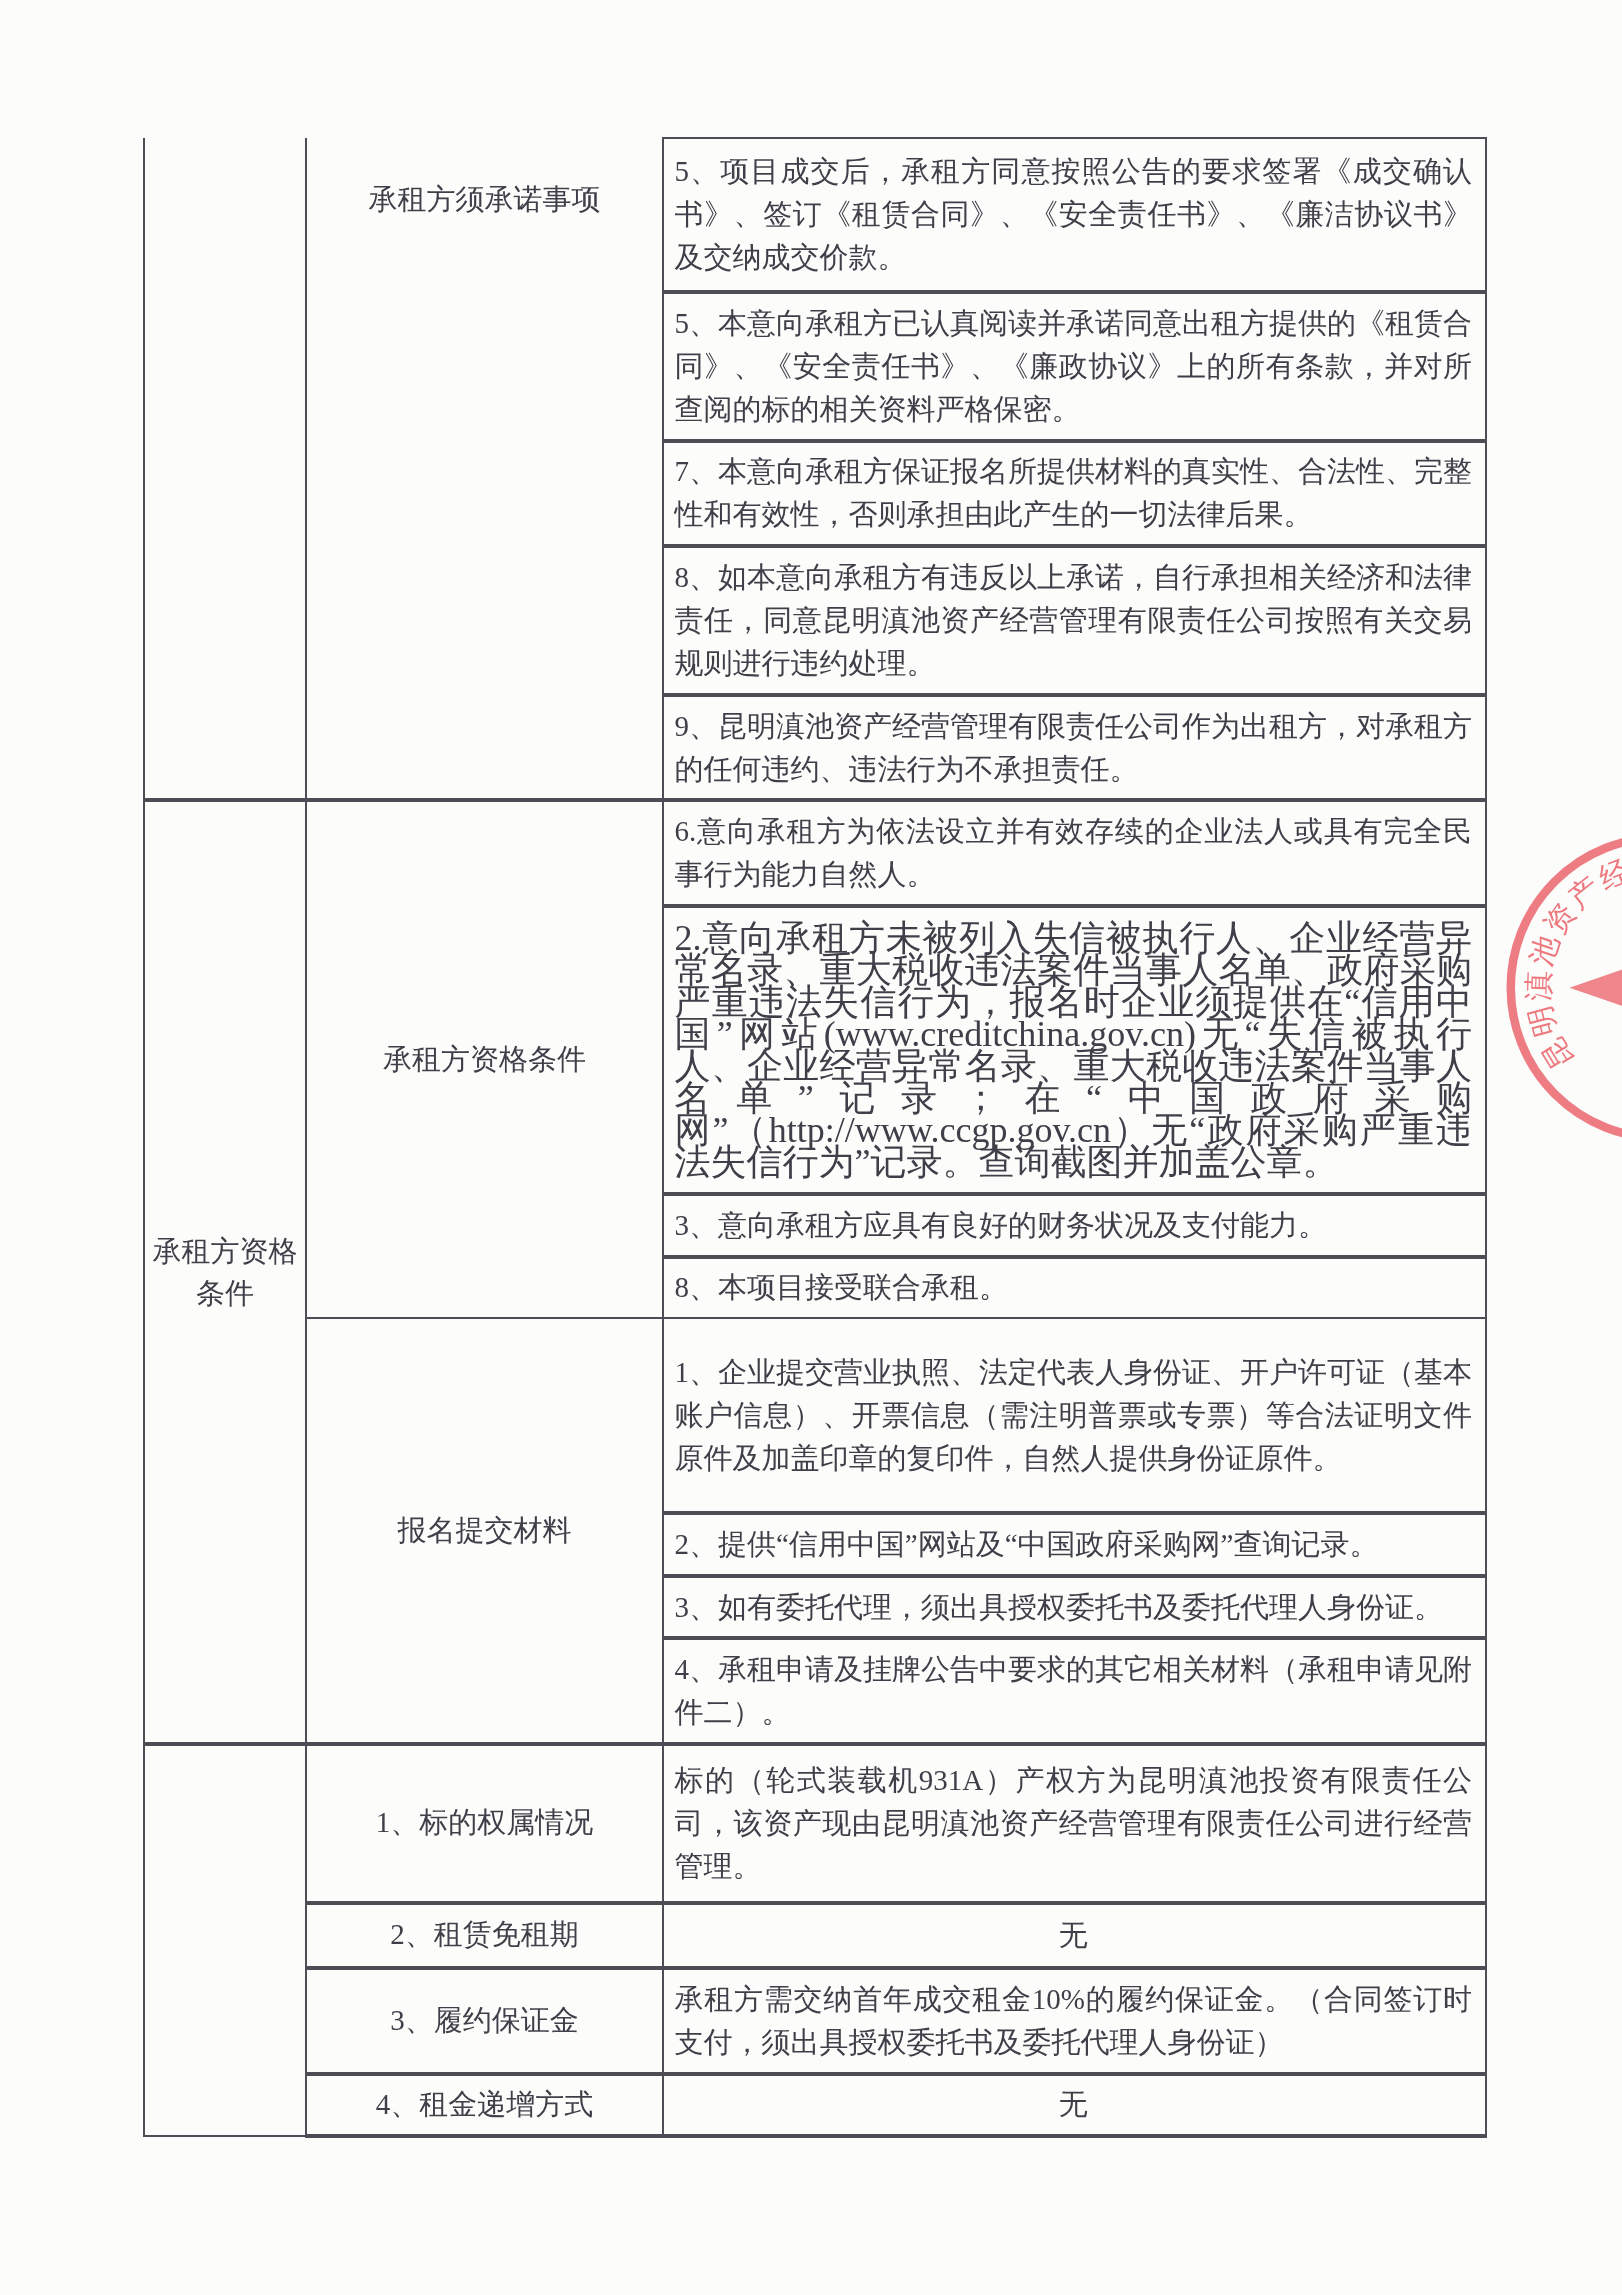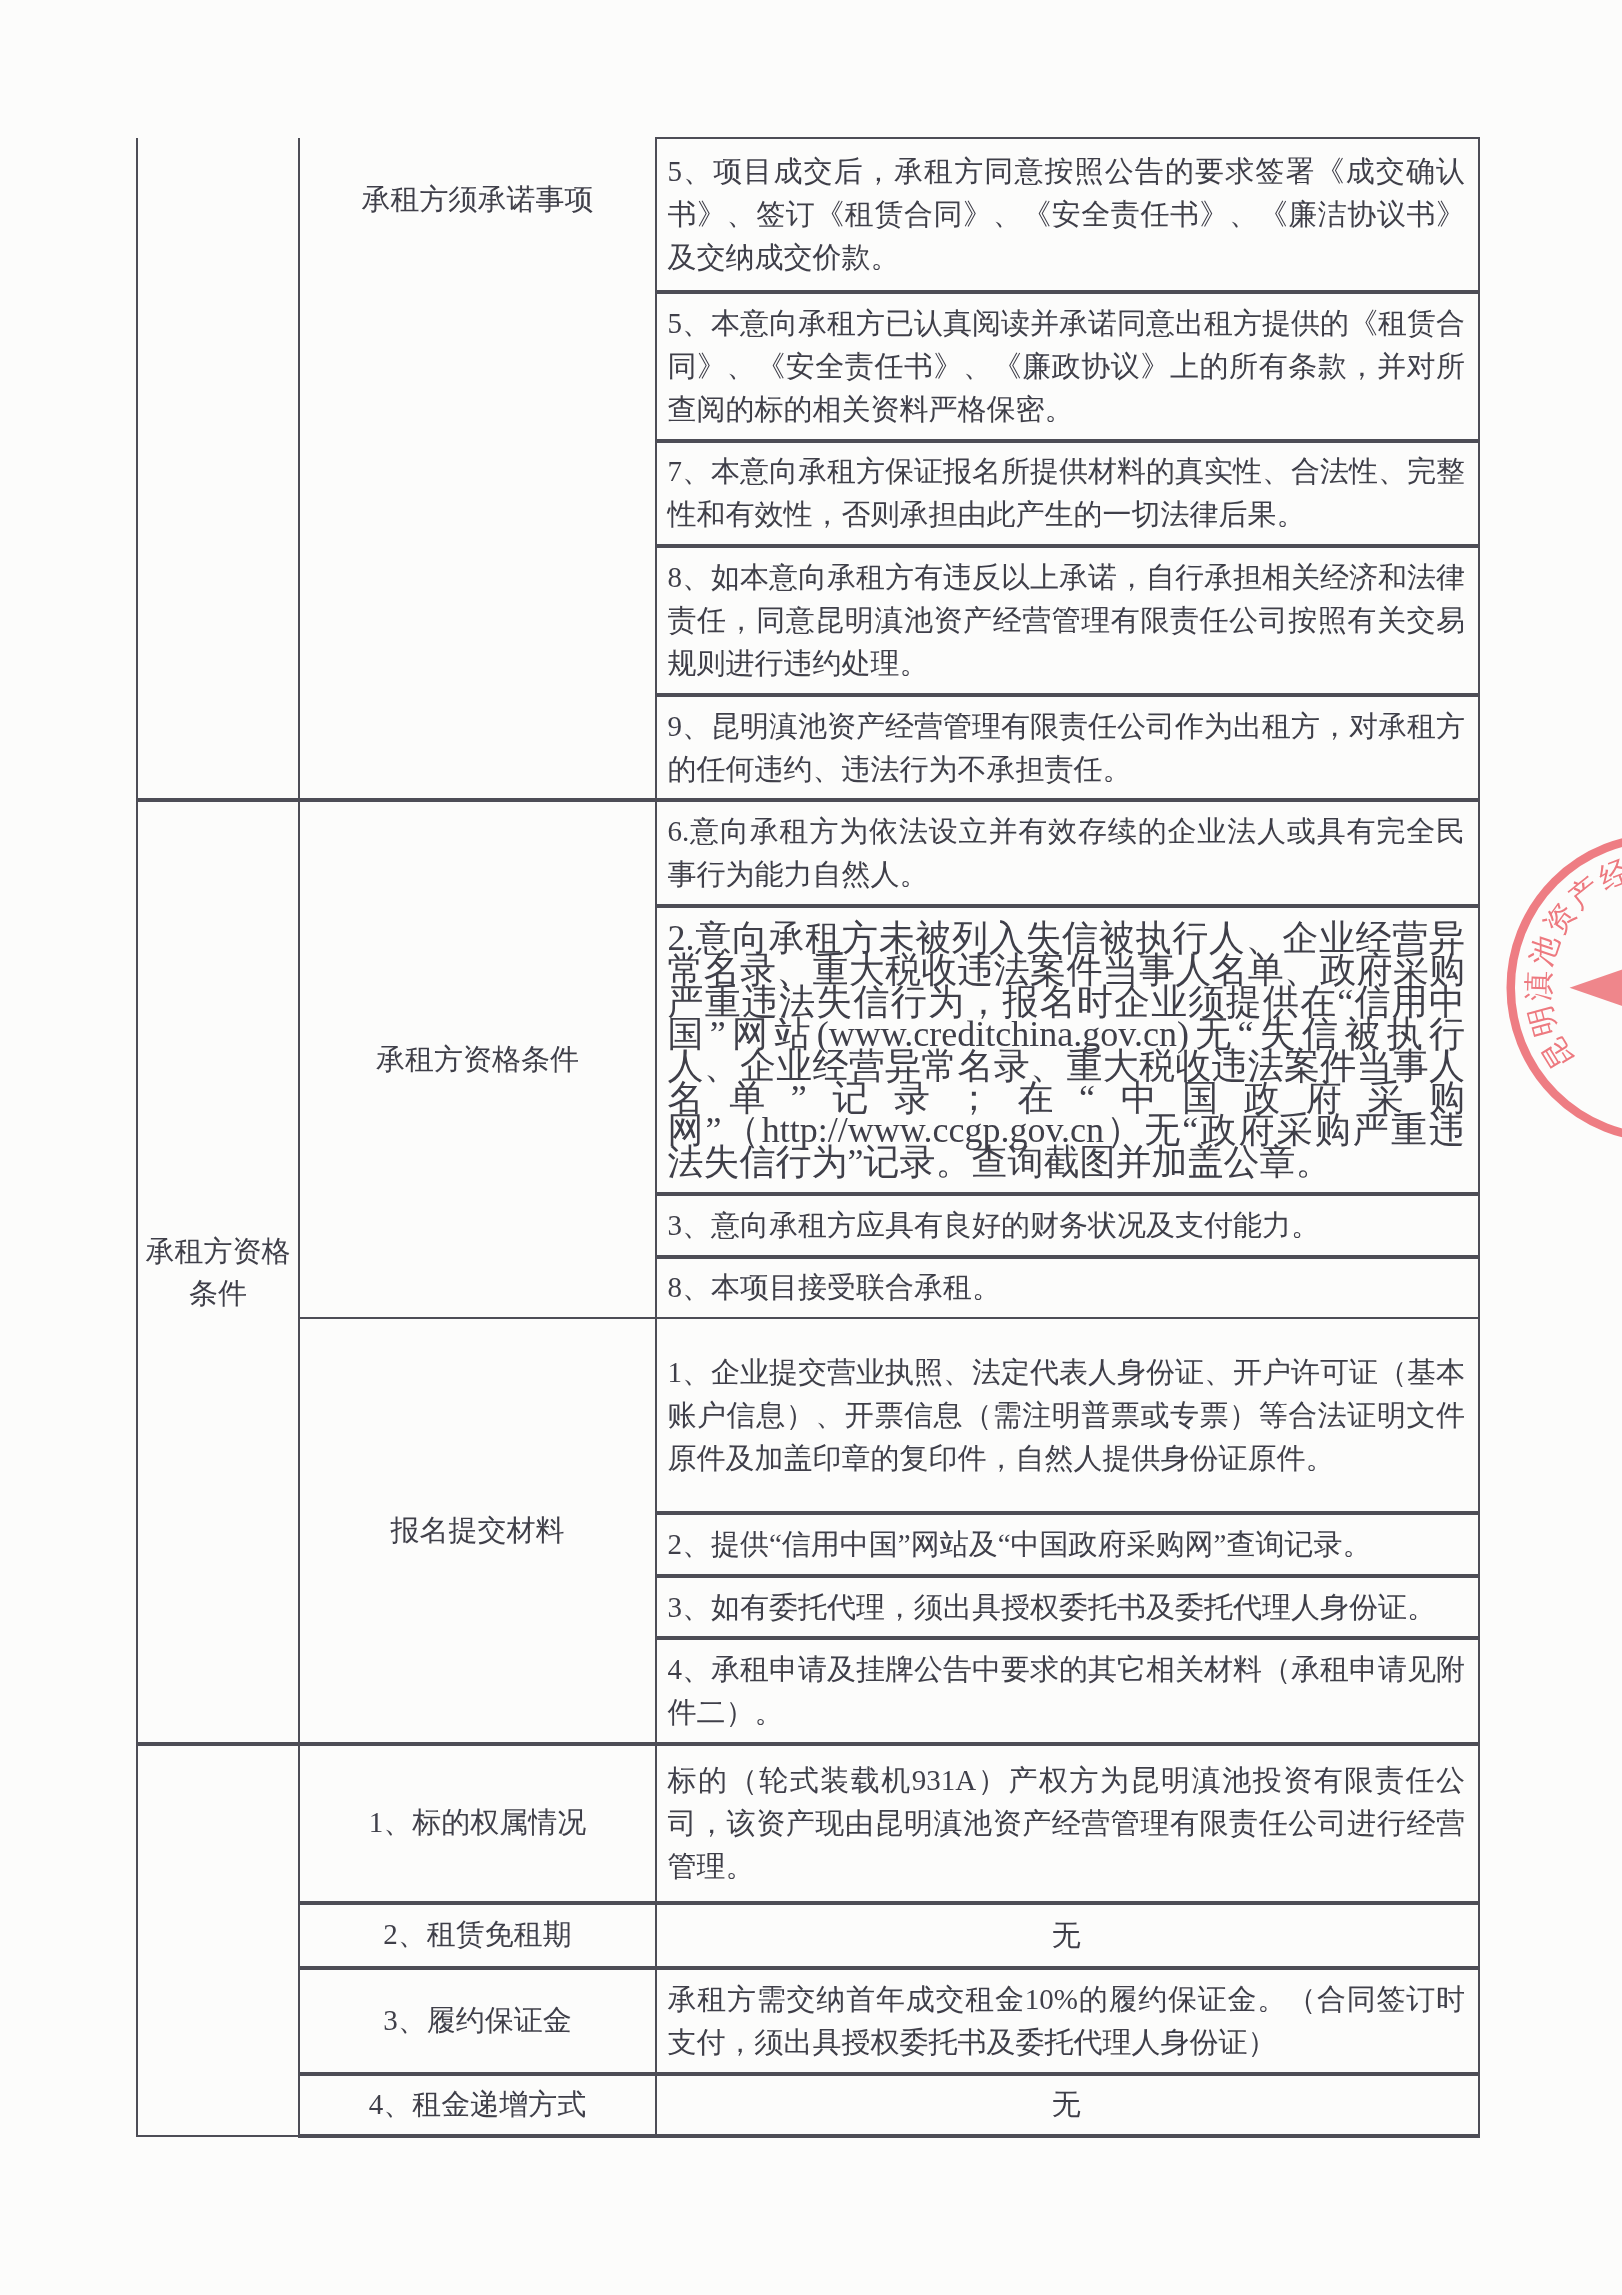--- a/index.html
+++ b/index.html
@@ -3,21 +3,21 @@
 <meta charset="utf-8">
 <style>
   html,body{margin:0;padding:0;}
   body{
     width:1623px;height:2295px;position:relative;overflow:hidden;
     background:#fcfcfb;
     font-family:"Liberation Serif","DejaVu Serif",serif;
     color:#3f3f49;
   }
   table.doc{
-    position:absolute;left:136px;top:137px;width:1342px;
+    position:absolute;left:143px;top:137px;width:1342px;
     border-collapse:collapse;table-layout:fixed;
   }
   td{
     border:2.6px solid #4d4d56;
     font-size:29px;color:#3f3f49;
     vertical-align:middle;
     overflow:hidden;
   }
   td.content{
     text-align:justify;line-height:43px;

